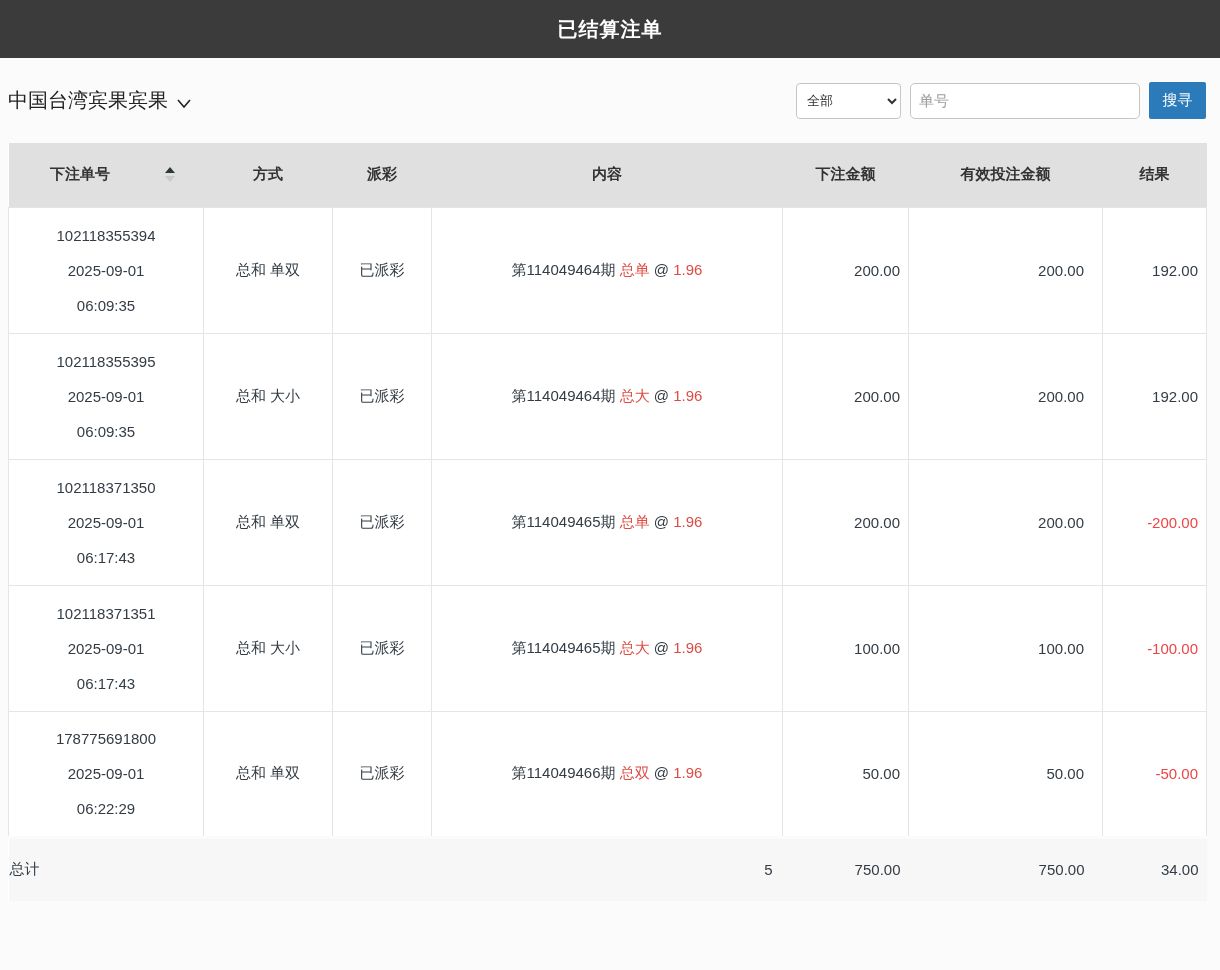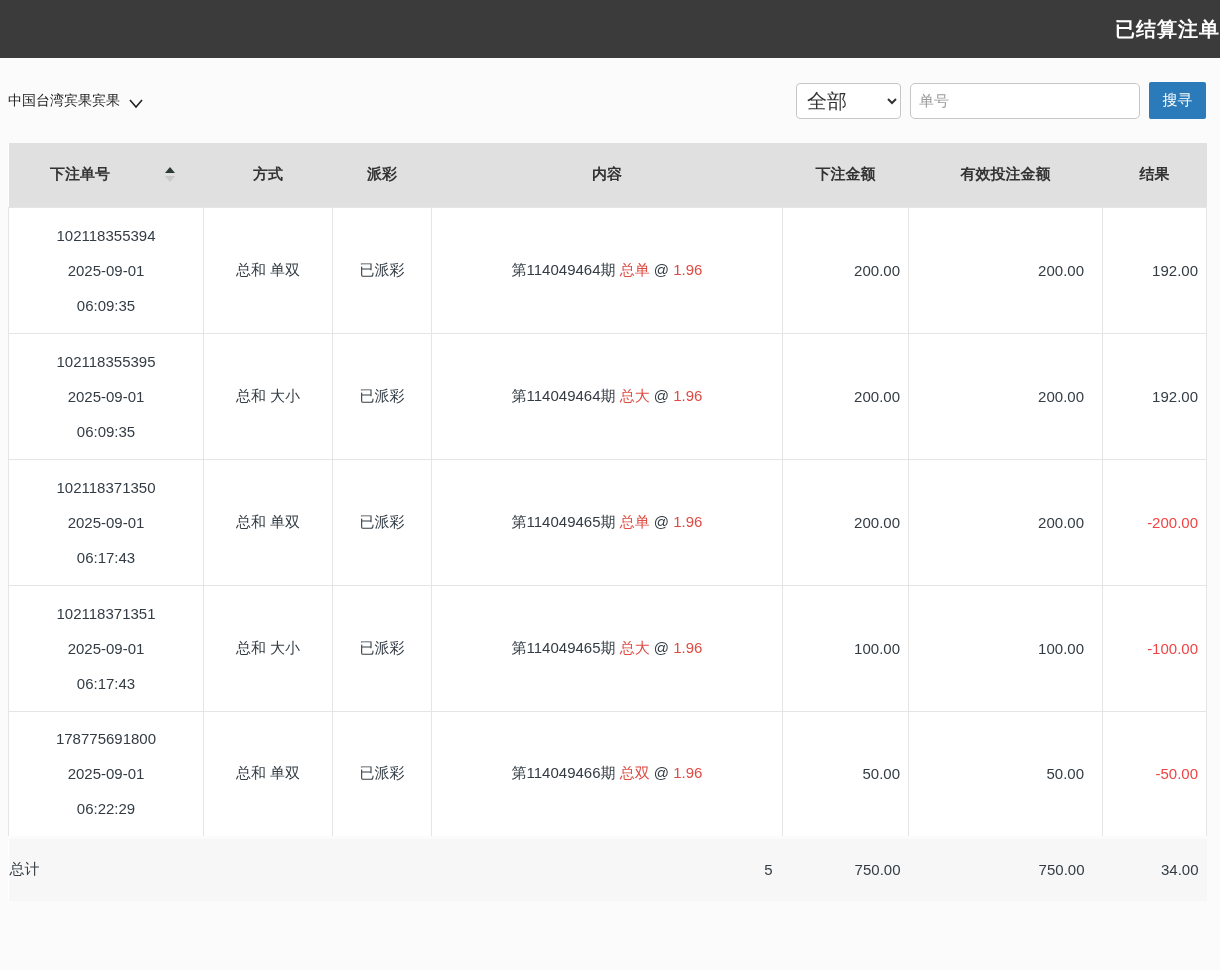--- a/index.html
+++ b/index.html
@@ -6,37 +6,37 @@
   html,body { margin:0; padding:0; }
   body {
     width:1220px; height:970px; overflow:hidden;
     background:#fbfbfb;
     font-family:"Liberation Sans", sans-serif;
     color:#333c44;
   }
   
   .topbar {
     height:58px; background:#3b3b3b; color:#fff;
-    display:flex; align-items:center; justify-content:flex-end;
+    display:flex; align-items:center; justify-content:center;
     font-size:20px; font-weight:bold; letter-spacing:1px;
   }
   
   .toolbar {
     height:85px; display:flex; align-items:center;
     justify-content:space-between; padding:0 14px 0 8px;
   }
   .game-picker { display:flex; align-items:center; cursor:pointer; color:#222; }
-  .game-title { font-size:14px; }
+  .game-title { font-size:20px; }
   .chev {
     width:16px; height:16px; margin-left:8px; position:relative; top:2px;
   }
   .chev svg { display:block; }
   .controls { display:flex; align-items:center; gap:9px; }
   select.filter {
-    width:105px; height:36px; font-size:20px; color:#333;
+    width:105px; height:36px; font-size:13px; color:#333;
     border:1px solid #c6c6c6; border-radius:4px; background:#fff; padding:0 6px;
     font-family:"Liberation Sans", sans-serif;
   }
   input.order {
     width:230px; height:36px; font-size:15px; color:#333;
     border:1px solid #c6c6c6; border-radius:5px; padding:0 8px; background:#fff;
     font-family:"Liberation Sans", sans-serif;
   }
   input.order::placeholder { color:#9a9a9a; }
   button.search {

